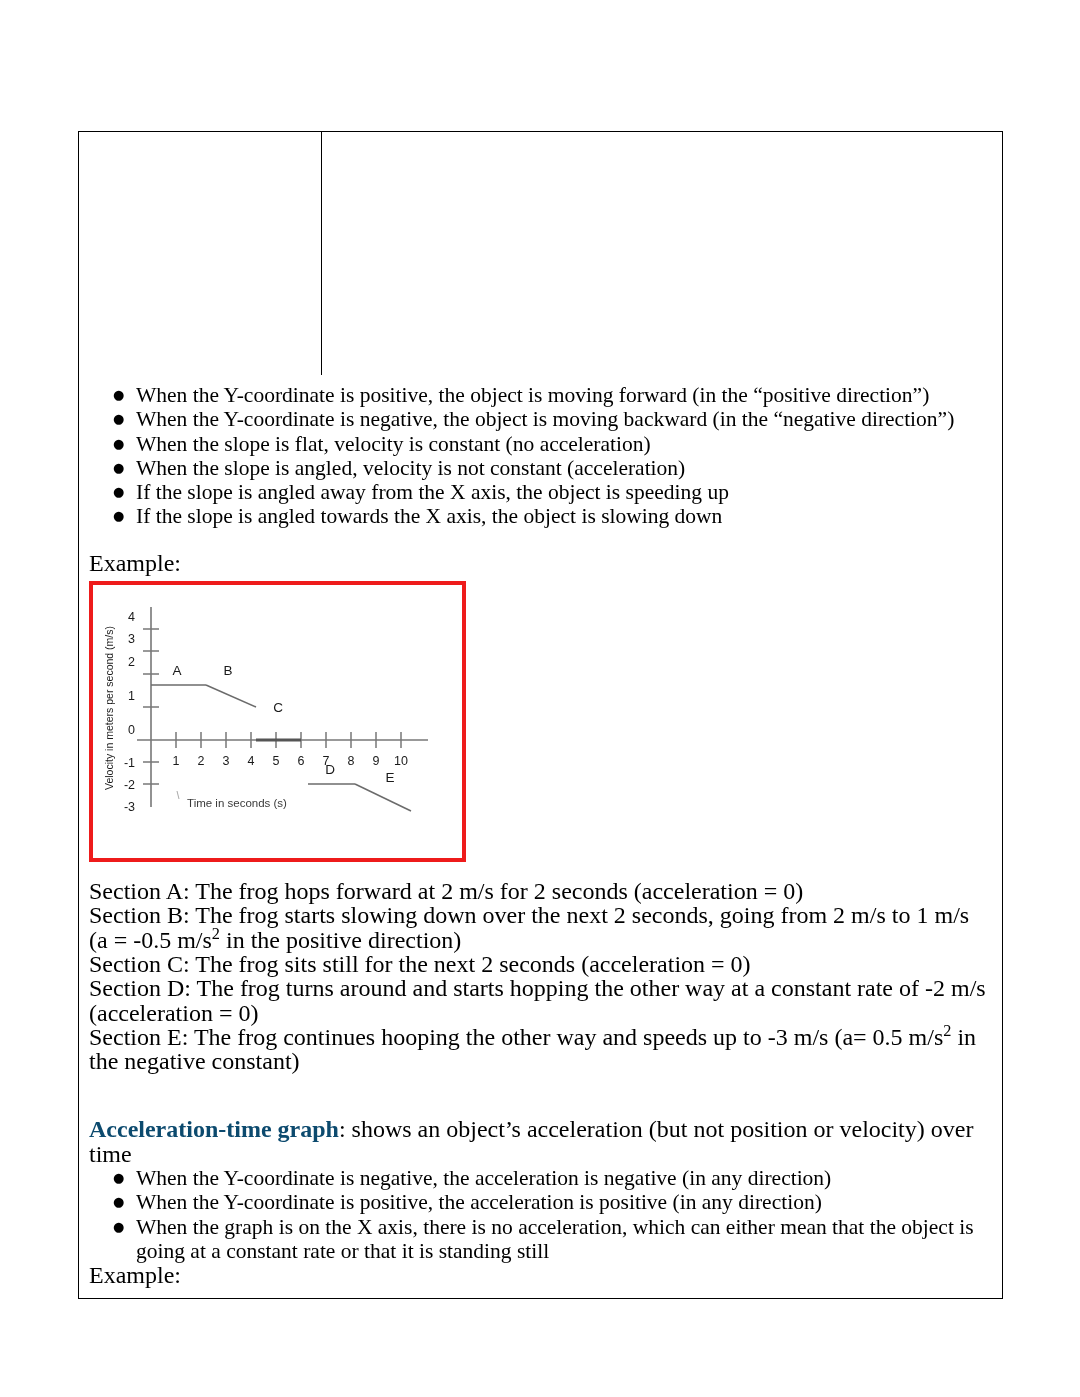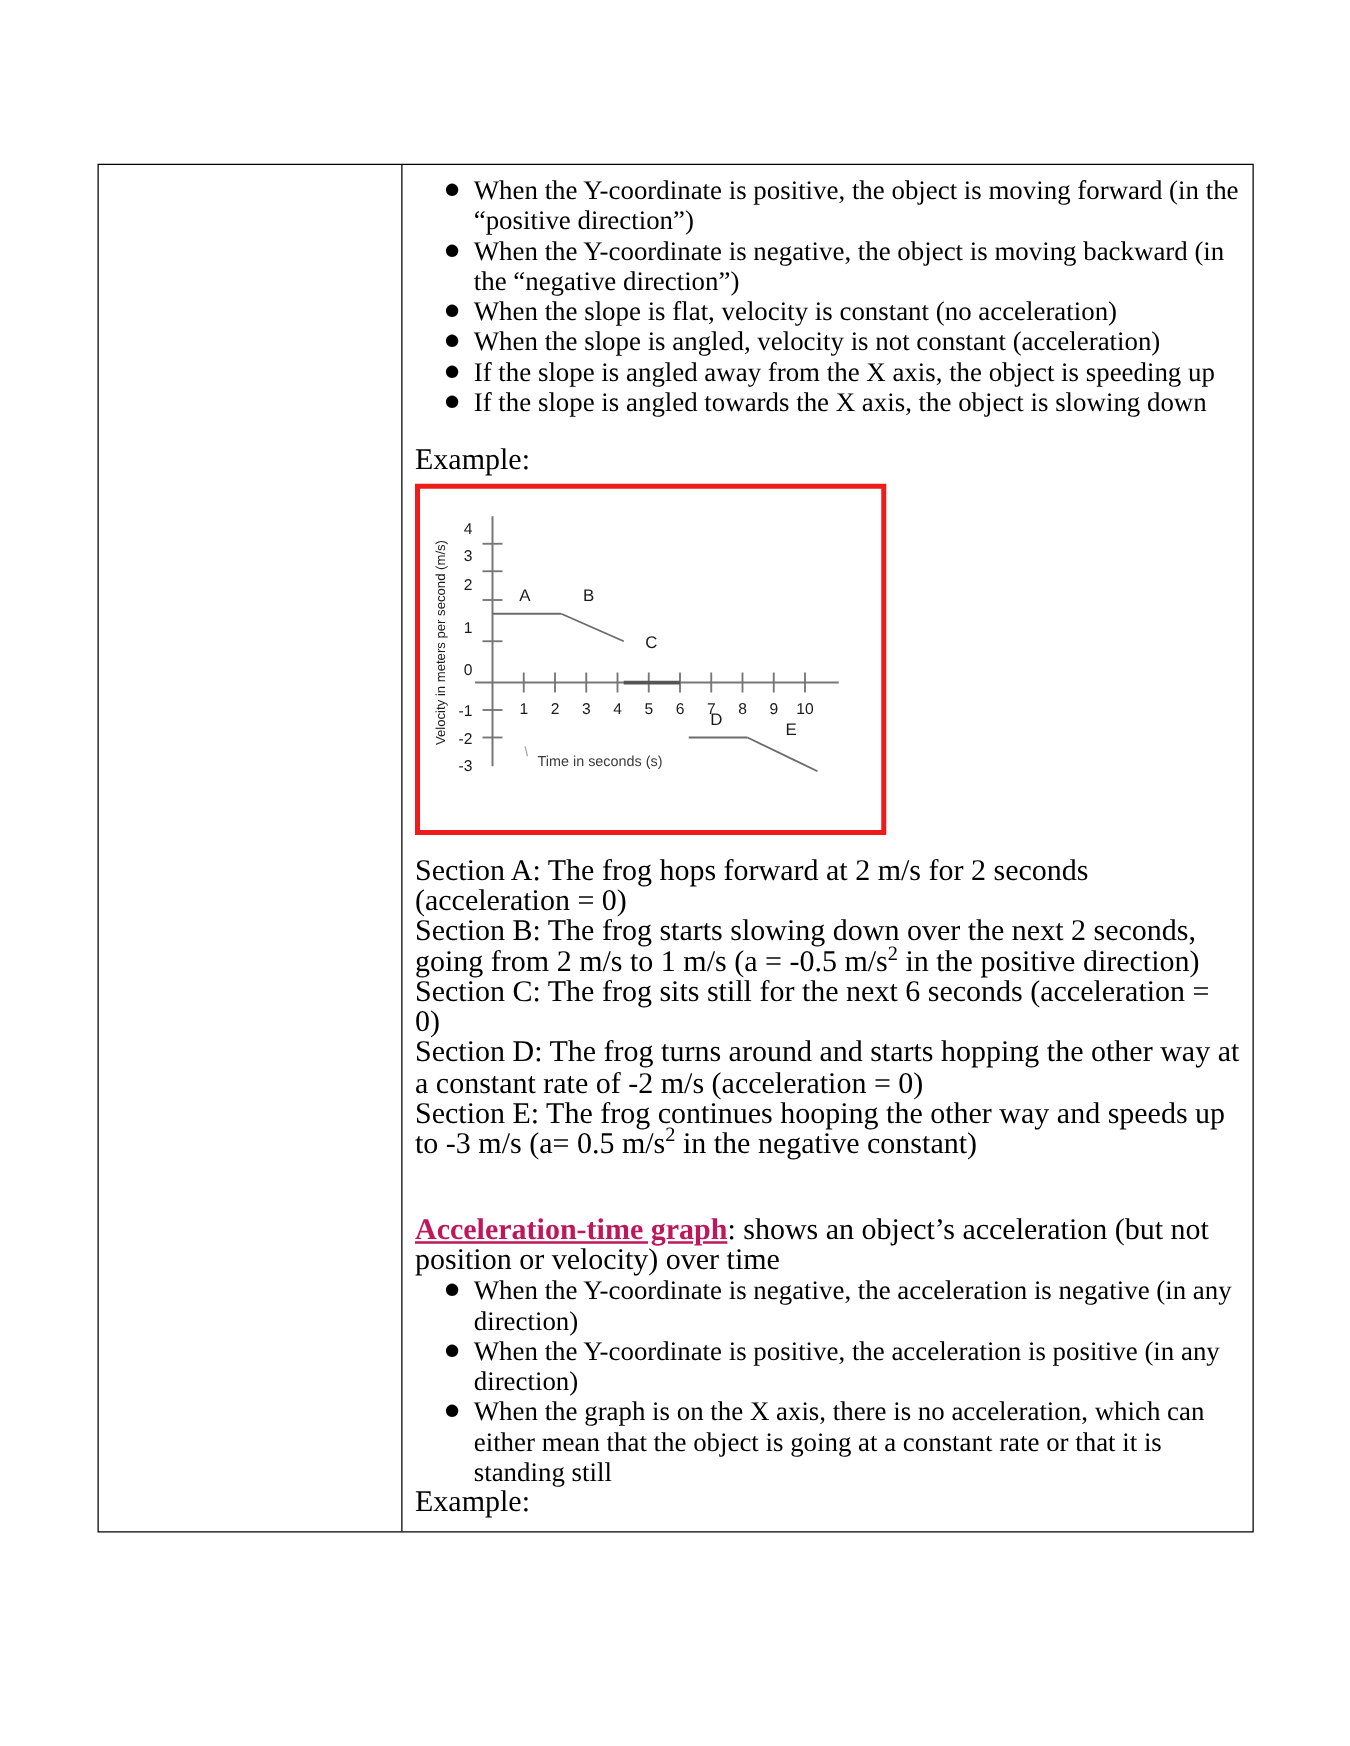--- a/index.html
+++ b/index.html
@@ -28,20 +28,21 @@
   .doc-table {
     position: absolute;
     left: 78px;
     top: 131px;
     width: 925px;
     border: 1.6px solid #000;
     border-collapse: collapse;
     box-sizing: border-box;
     display: flex;
     align-items: stretch;
+    flex-direction: column;
   }
   .col-left {
     width: 243px;
     flex: 0 0 243px;
     border-right: 1.6px solid #000;
     box-sizing: border-box;
   }
   .col-right {
     flex: 1 1 auto;
     box-sizing: border-box;
@@ -73,23 +74,22 @@
     font-size: 24px;
     line-height: 24.3px;
     margin: 0;
   }
   .spacer-sm { height: 17px; }
   .spacer-md { height: 22px; }
   .spacer-lg { height: 44px; }
 
   b.sec { font-weight: normal; }
   .redhead {
-    color: #be185d;
+    color: #0c4a6e;
     font-weight: bold;
-    text-decoration: underline;
   }
   sup { font-size: 0.68em; vertical-align: super; line-height: 0; }
 
   
   .figure-wrap {
     margin-top: 6px;
     width: 377px;
     height: 281px;
     border: 4px solid #ee1b1b;
     box-sizing: border-box;
@@ -227,21 +227,21 @@
 
       <div class="spacer-sm"></div>
 
       <p class="para">
         <b class="sec">Section A</b><span>: The frog hops forward at 2 m/s for 2 seconds (acceleration = 0)</span>
       </p>
       <p class="para">
         <b class="sec">Section B</b><span>: The frog starts slowing down over the next 2 seconds, going from 2 m/s to 1 m/s (a = -0.5 m/s</span><sup>2</sup><span> in the positive direction)</span>
       </p>
       <p class="para">
-        <b class="sec">Section C</b><span>: The frog sits still for the next 6 seconds (acceleration = 0)</span>
+        <b class="sec">Section C</b><span>: The frog sits still for the next 2 seconds (acceleration = 0)</span>
       </p>
       <p class="para">
         <b class="sec">Section D</b><span>: The frog turns around and starts hopping the other way at a constant rate of -2 m/s (acceleration = 0)</span>
       </p>
       <p class="para">
         <b class="sec">Section E</b><span>: The frog continues hooping the other way and speeds up to -3 m/s (a= 0.5 m/s</span><sup>2</sup><span> in the negative constant)</span>
       </p>
 
       <div class="spacer-lg"></div>
 

